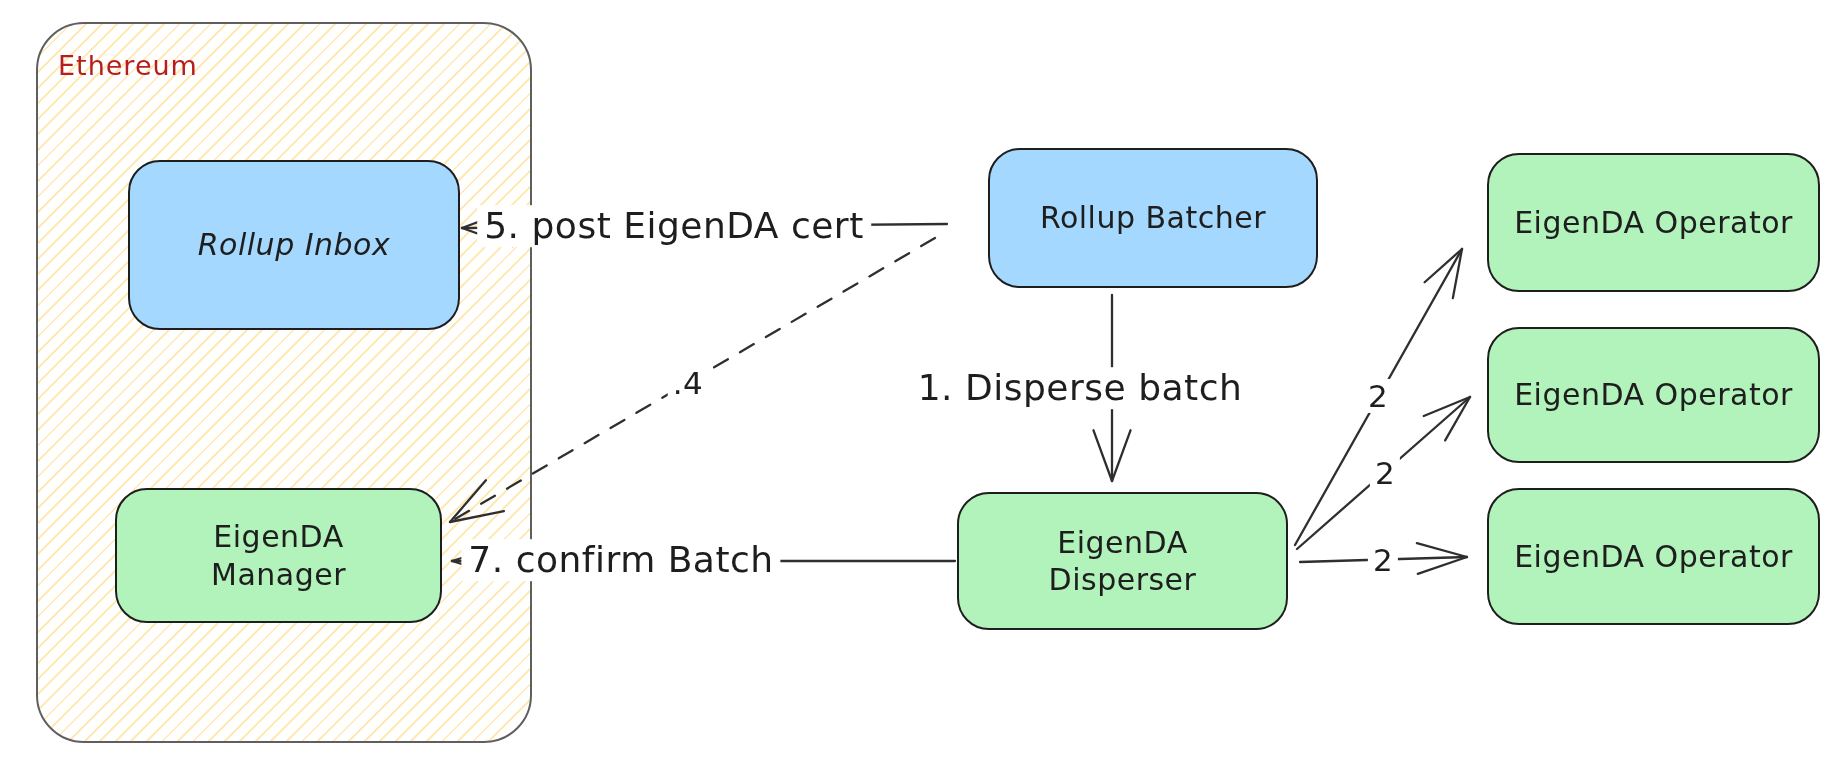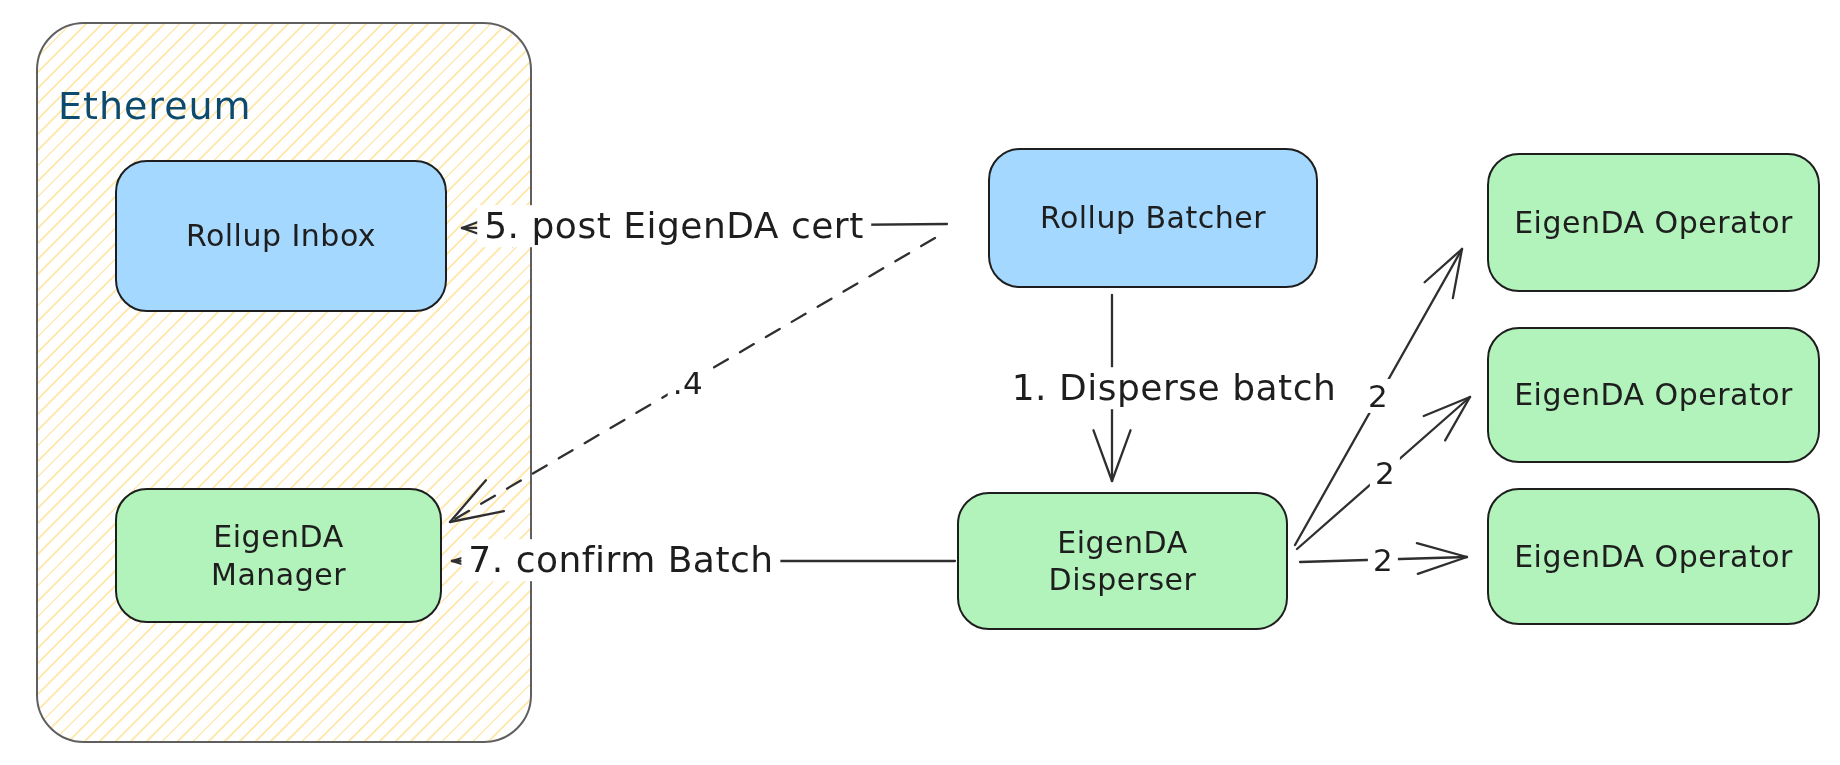--- a/index.html
+++ b/index.html
@@ -18,24 +18,23 @@
       135deg,
       rgba(255,200,60,0.38) 0px,
       rgba(255,200,60,0.38) 2px,
       transparent 2px,
       transparent 11px
     );
     box-sizing:border-box;
   }
   .group-label{
     position:absolute;
-    font-size:38px;
-    color:#0c4a6e;
+    font-size:27px;
+    color:#b91c1c;
     letter-spacing:1px;
-    margin-top:34px;
   }
   .node{
     position:absolute;
     box-sizing:border-box;
     border:2.5px solid #1e1e1e;
     border-radius:32px;
     display:flex;
     align-items:center;
     justify-content:center;
     text-align:center;
@@ -64,21 +63,21 @@
   .edge-label.num{font-size:31px;padding:0 5px;}
 </style>
 </head>
 <body>
 
 <div class="canvas">
 
   <div class="group-box" style="left:36px;top:22px;width:496px;height:721px;"></div>
   <div class="group-label" style="left:58px;top:50px;">Ethereum</div>
 
-  <div class="node fill-blue" style="left:115px;top:160px;width:332px;height:152px;">
+  <div class="node fill-blue" style="left:128px;top:160px;width:332px;height:170px;font-style:italic;">
     <span class="node-label">Rollup Inbox</span>
   </div>
 
   <div class="node fill-green" style="left:115px;top:488px;width:327px;height:135px;">
     <span class="node-label">EigenDA
 Manager</span>
   </div>
 
   <div class="node fill-blue" style="left:988px;top:148px;width:330px;height:140px;">
     <span class="node-label">Rollup Batcher</span>
@@ -122,21 +121,21 @@
       <line x1="1470" y1="397" x2="1423.7711499543743" y2="416.0497617690895" stroke="#2f2f2f" stroke-width="2.3" stroke-linecap="round"></line>
       <line x1="1300" y1="562" x2="1467" y2="557" stroke="#2f2f2f" stroke-width="2.3" stroke-linecap="round"></line>
       <line x1="1467" y1="557" x2="1417.8046385919451" y2="573.8468518106756" stroke="#2f2f2f" stroke-width="2.3" stroke-linecap="round"></line>
       <line x1="1467" y1="557" x2="1416.8848680662798" y2="543.1265162534494" stroke="#2f2f2f" stroke-width="2.3" stroke-linecap="round"></line>
     </svg>
 
   <div class="edge-label" style="left:674px;top:226px;">5. post EigenDA cert</div>
 
   <div class="edge-label num" style="left:688px;top:383px;">.4</div>
 
-  <div class="edge-label" style="left:1174px;top:388px;">1. Disperse batch</div>
+  <div class="edge-label" style="left:1080px;top:388px;">1. Disperse batch</div>
 
   <div class="edge-label" style="left:621px;top:560px;">7. confirm Batch</div>
 
   <div class="edge-label num" style="left:1378px;top:396px;">2</div>
 
   <div class="edge-label num" style="left:1385px;top:473px;">2</div>
 
   <div class="edge-label num" style="left:1383px;top:560px;">2</div>
 
 </div>

